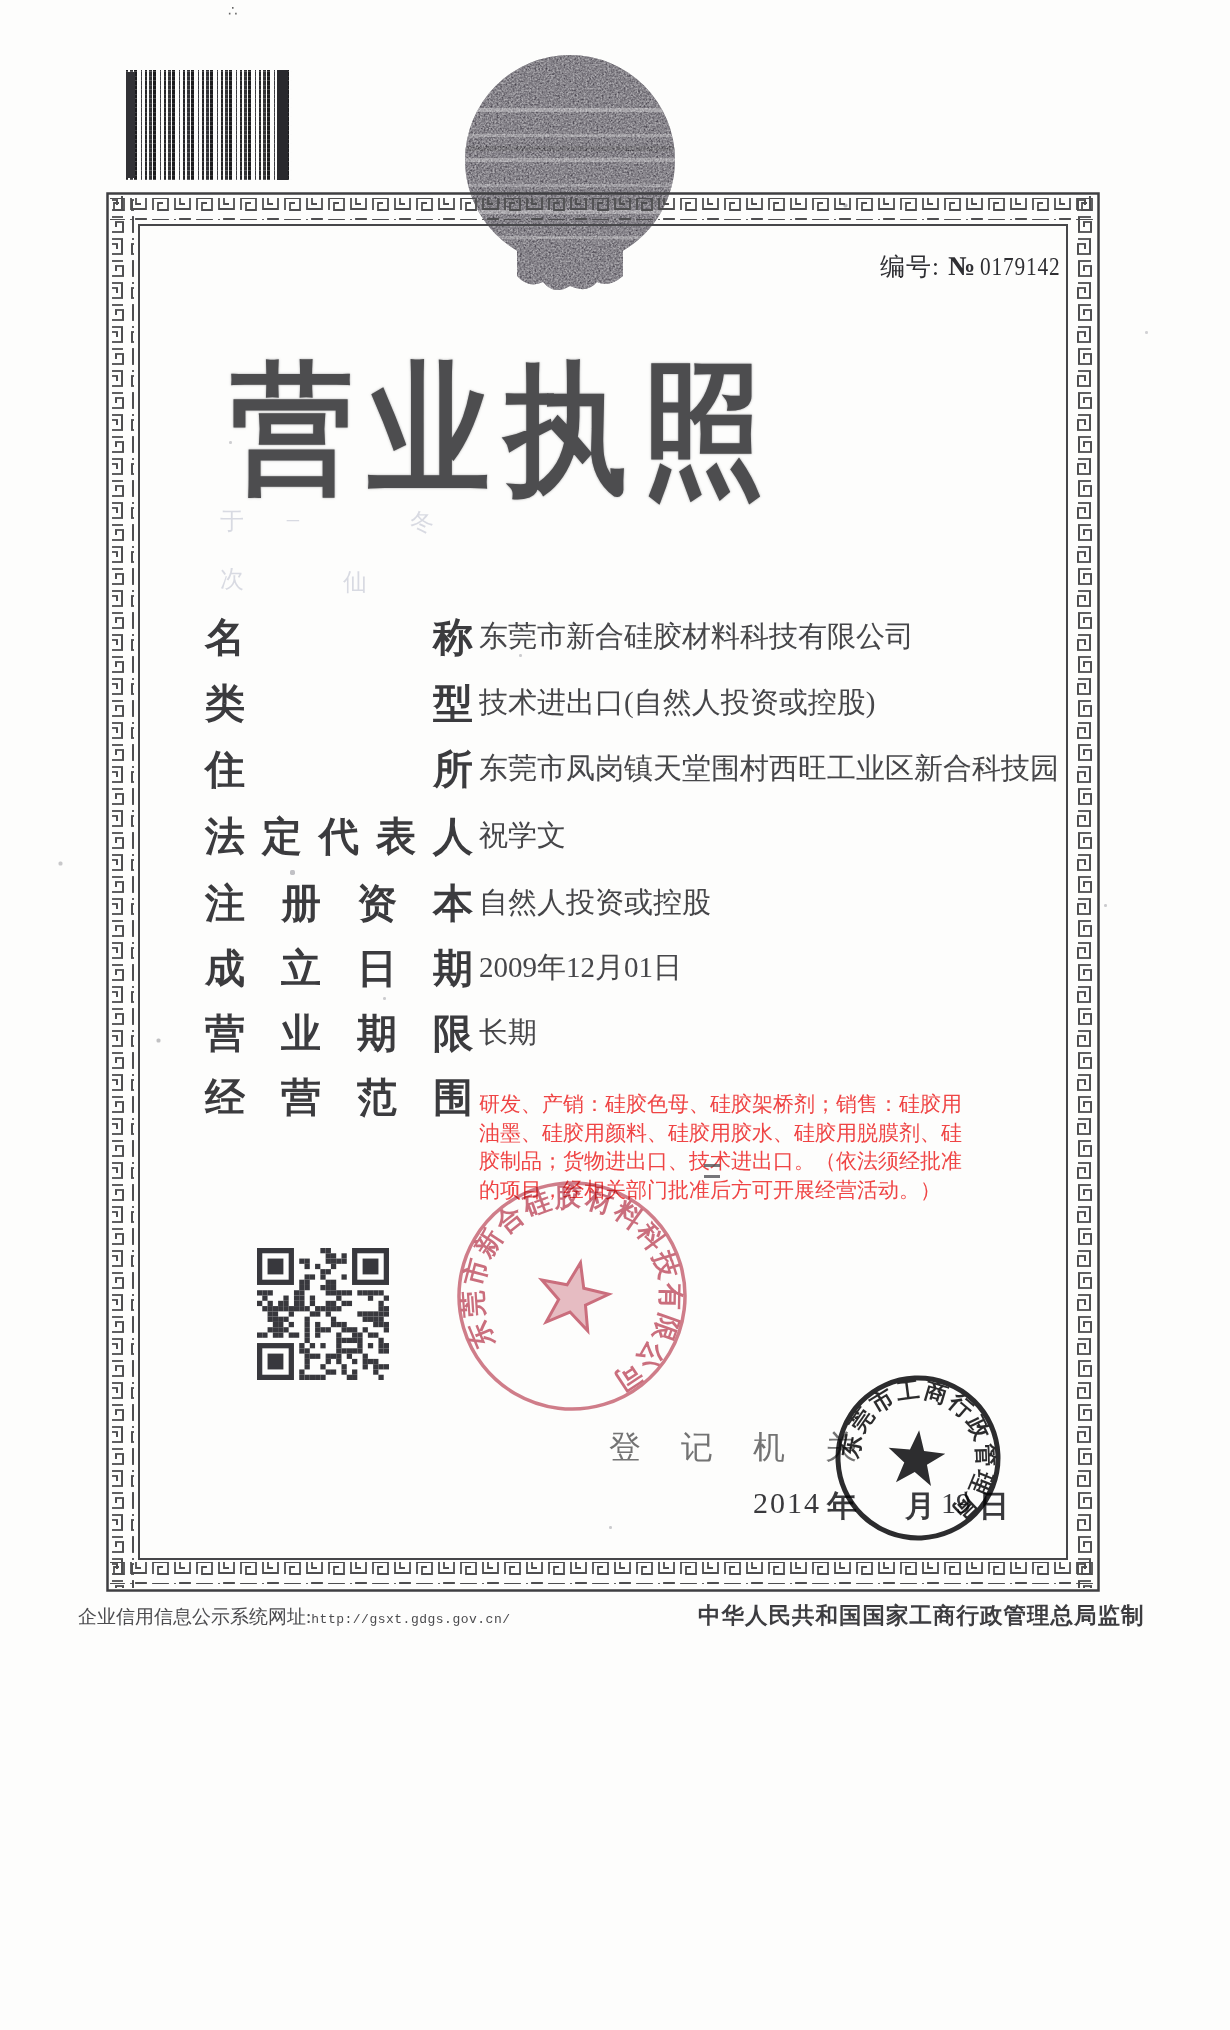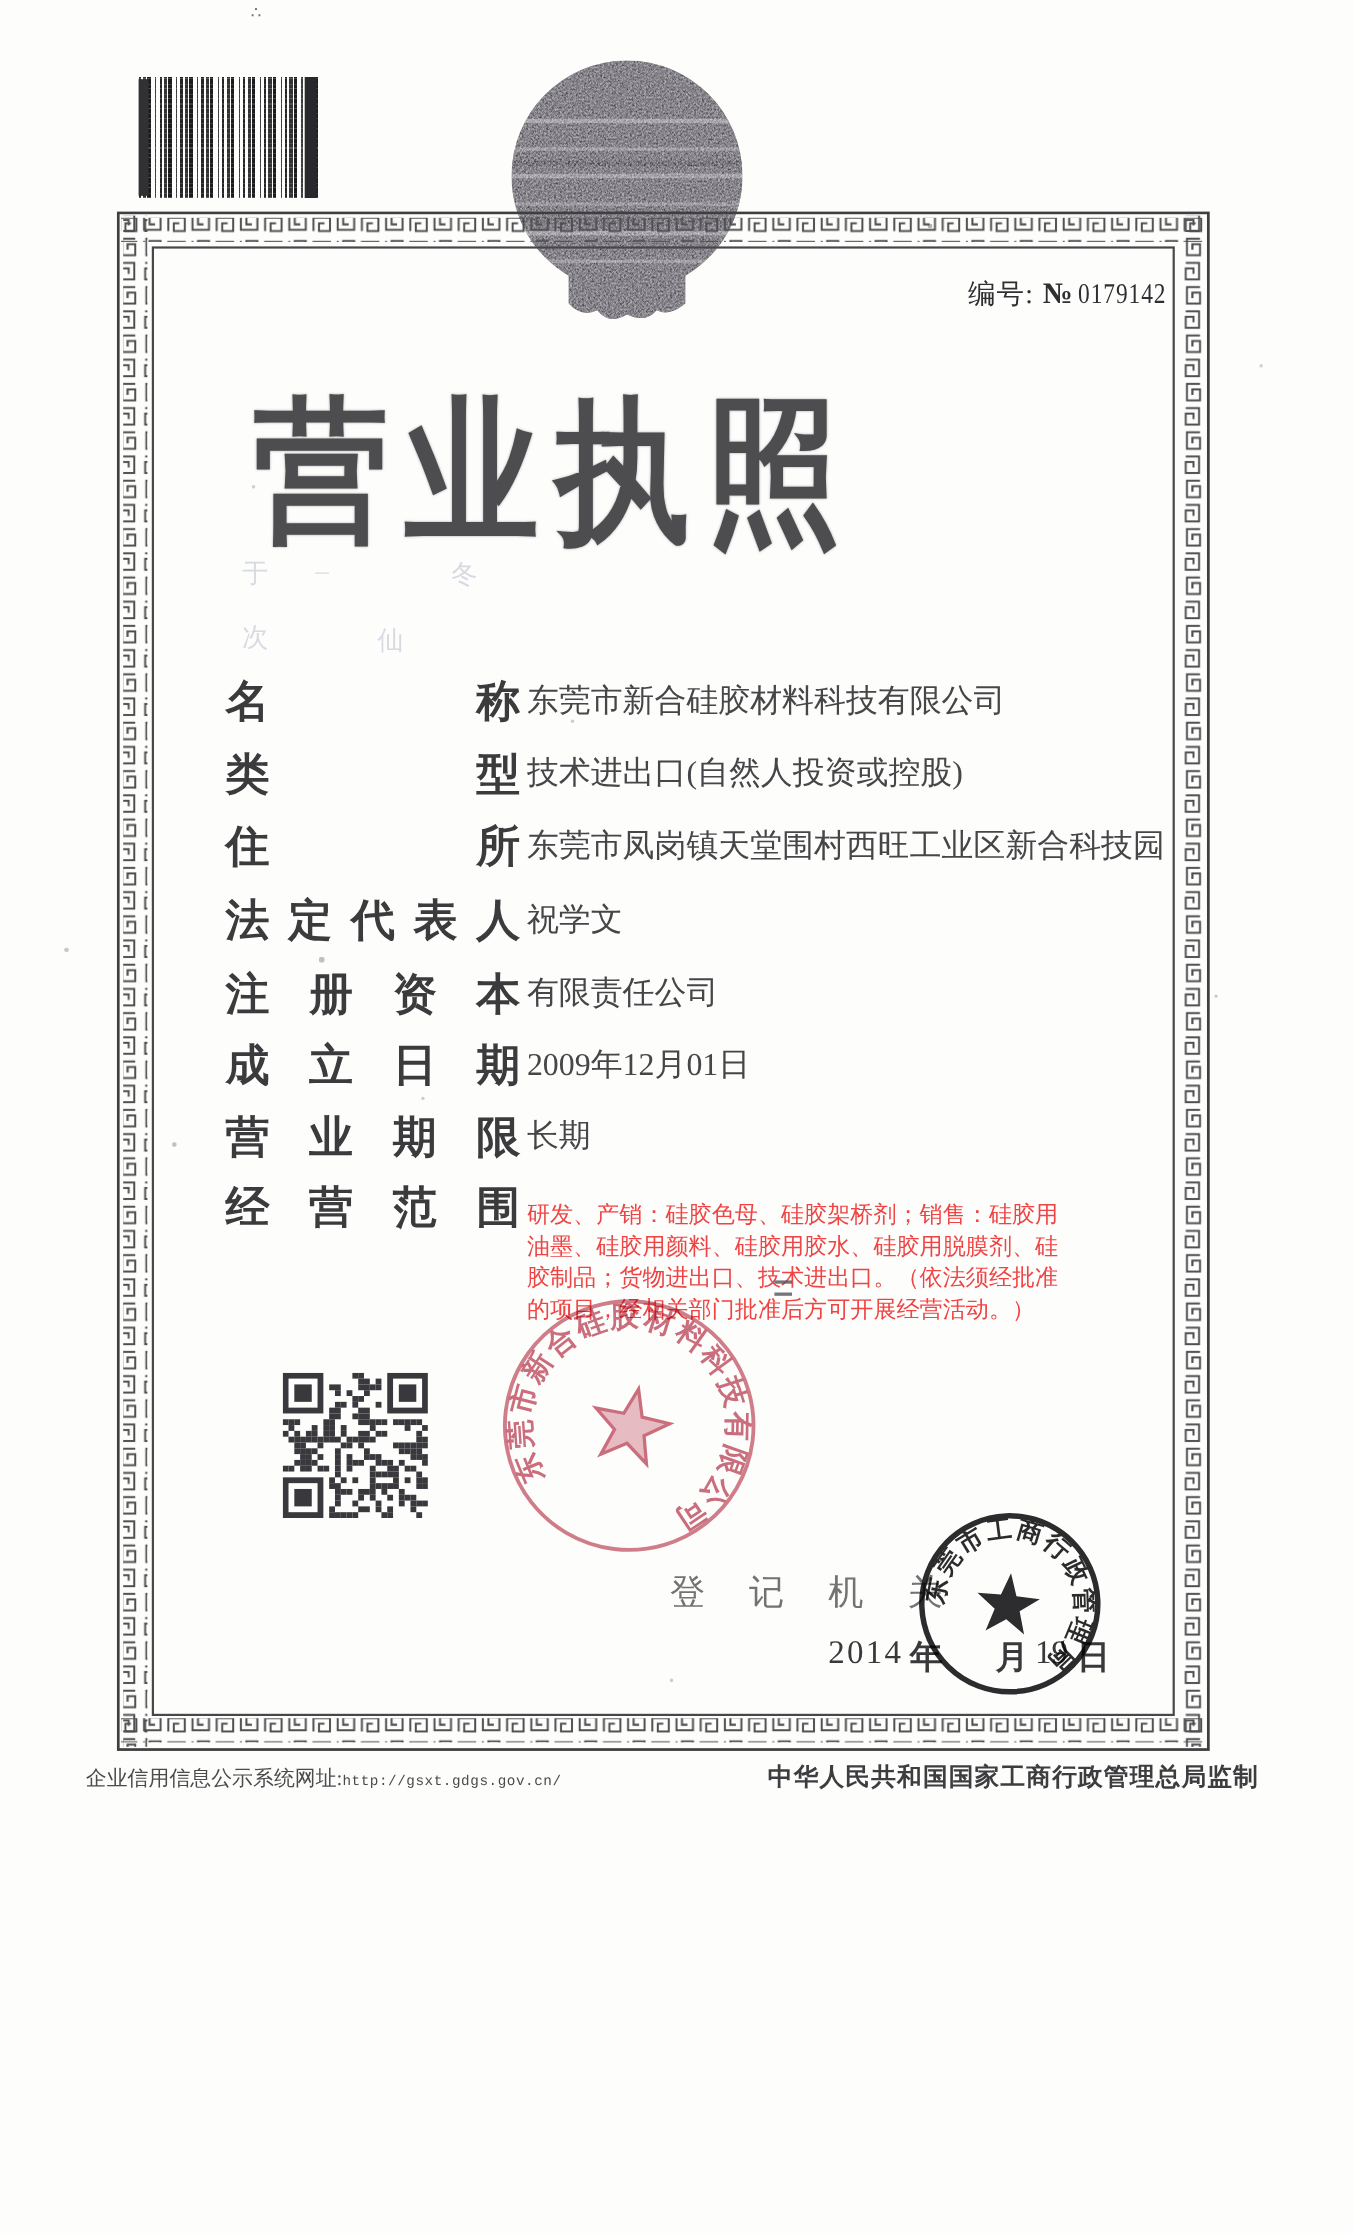--- a/index.html
+++ b/index.html
@@ -172,21 +172,21 @@
       </div>
     <div class="val">祝学文</div>
   </div>
   <div class="row" style="top:876px;">
     <div class="lab spread">
         <span>注</span>
         <span>册</span>
         <span>资</span>
         <span>本</span>
       </div>
-    <div class="val">有限责任公司</div>
+    <div class="val">自然人投资或控股</div>
   </div>
   <div class="row" style="top:941px;">
     <div class="lab spread">
         <span>成</span>
         <span>立</span>
         <span>日</span>
         <span>期</span>
       </div>
     <div class="val">2009年12月01日</div>
   </div>

